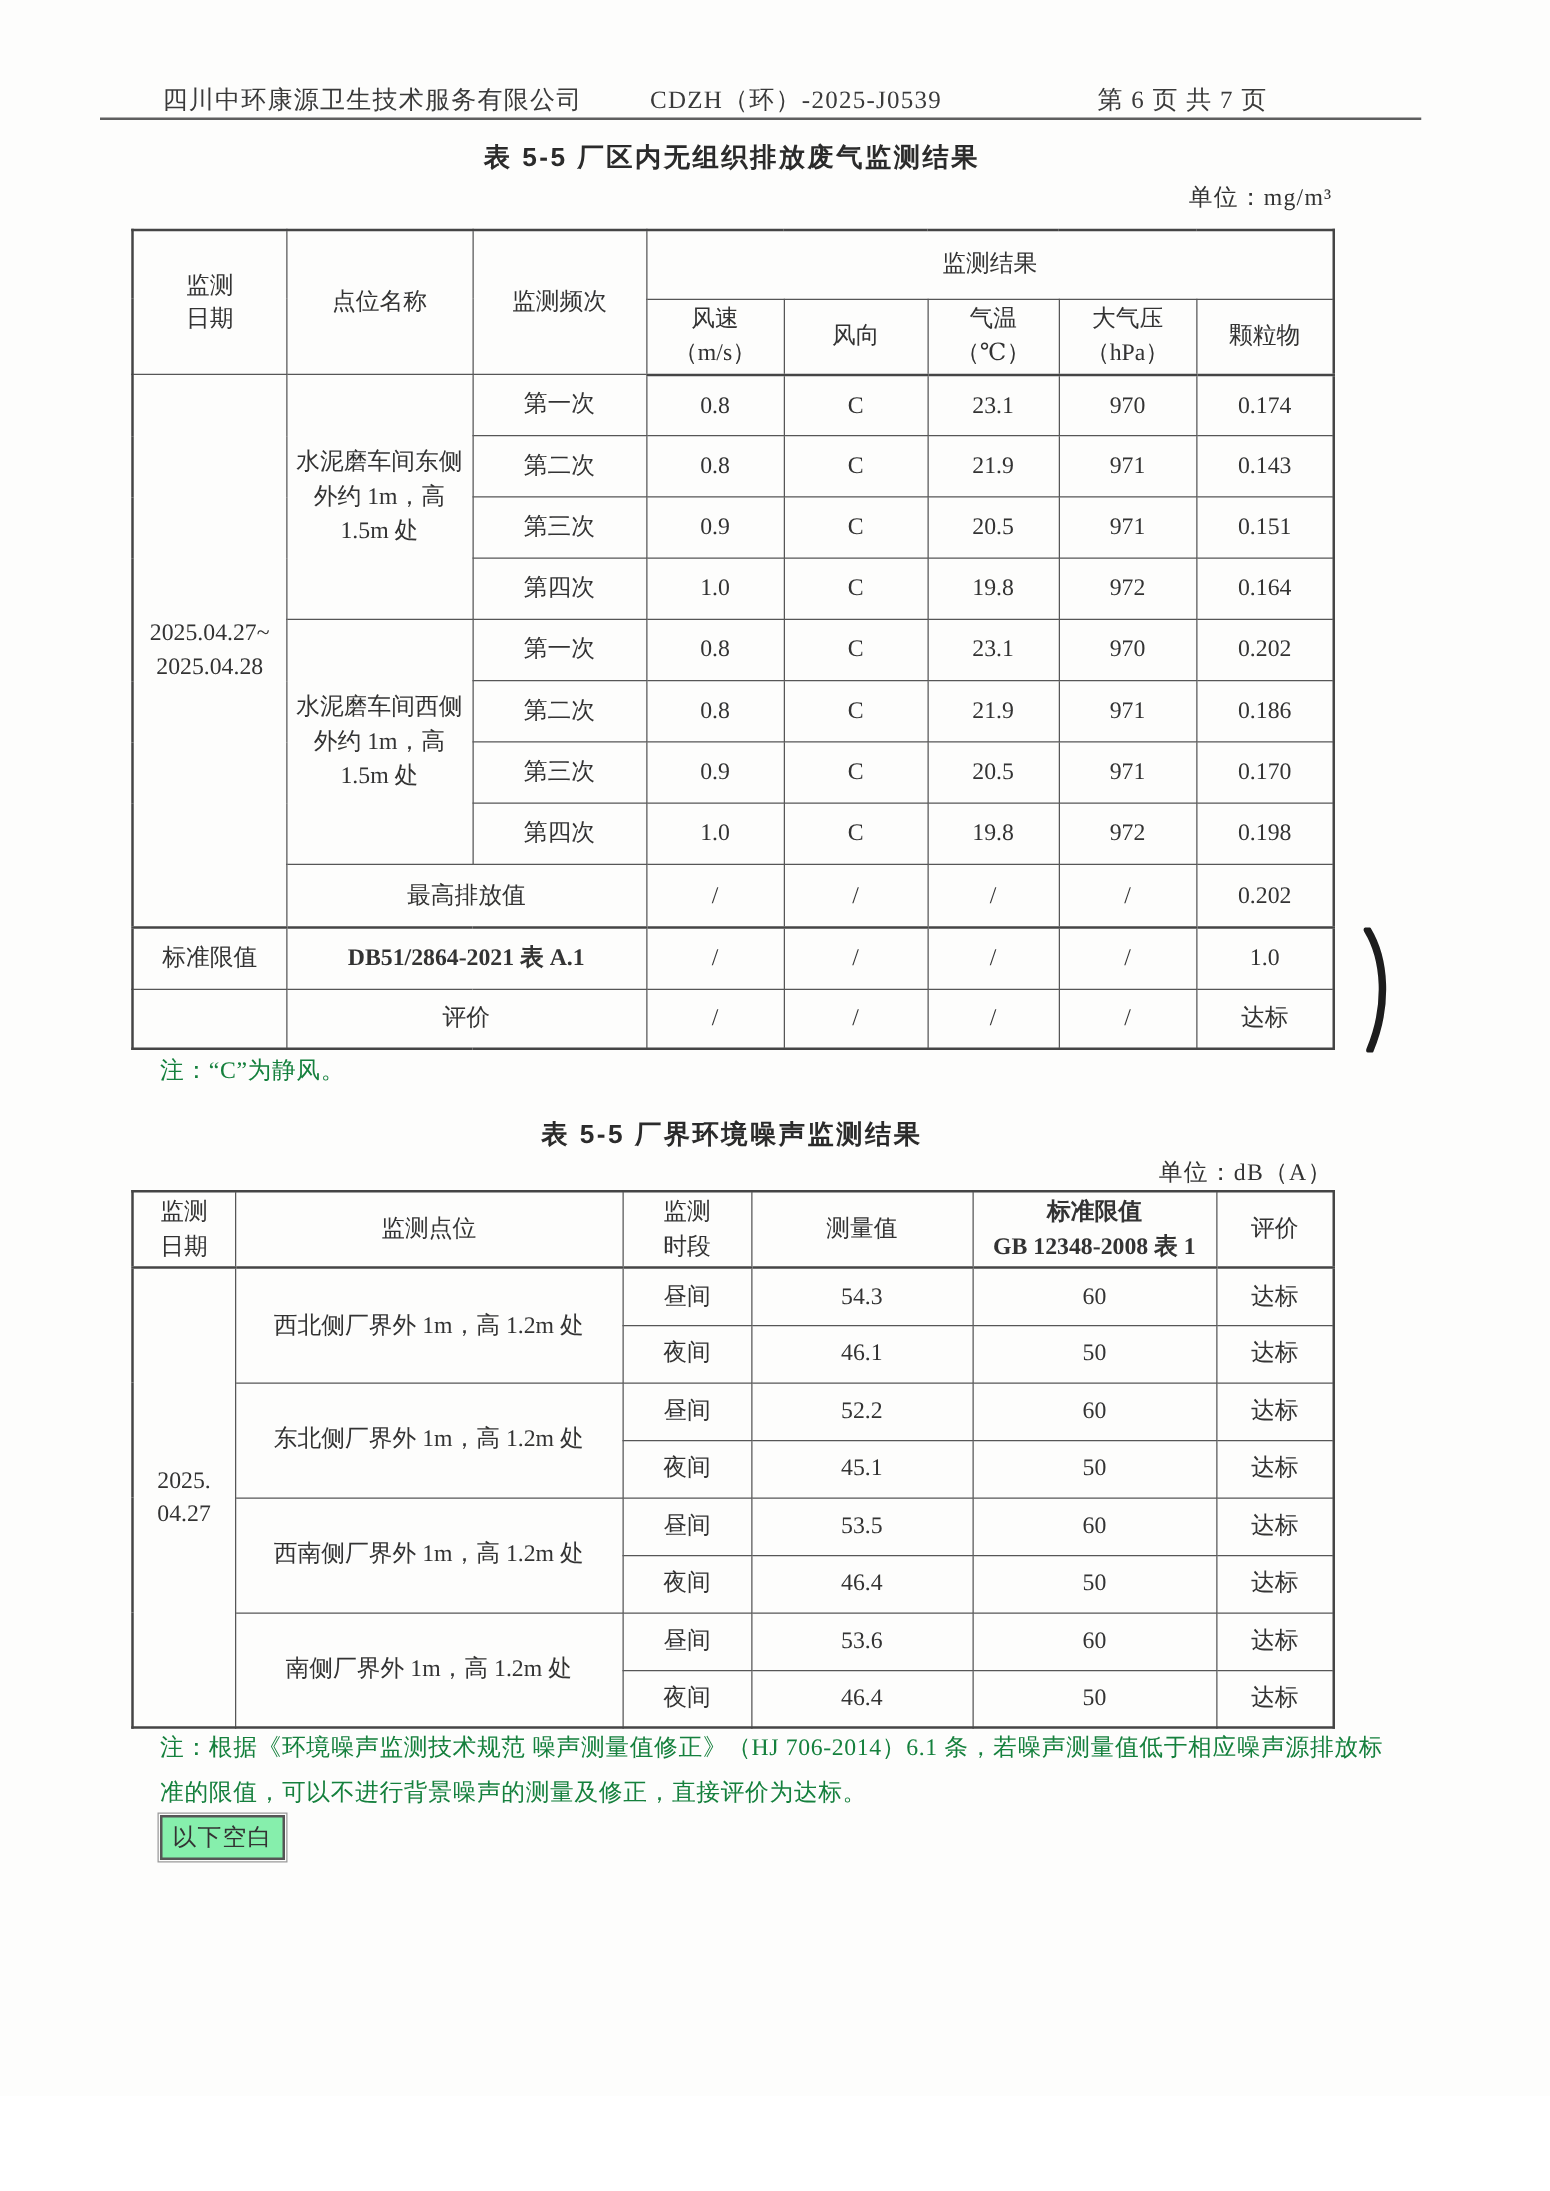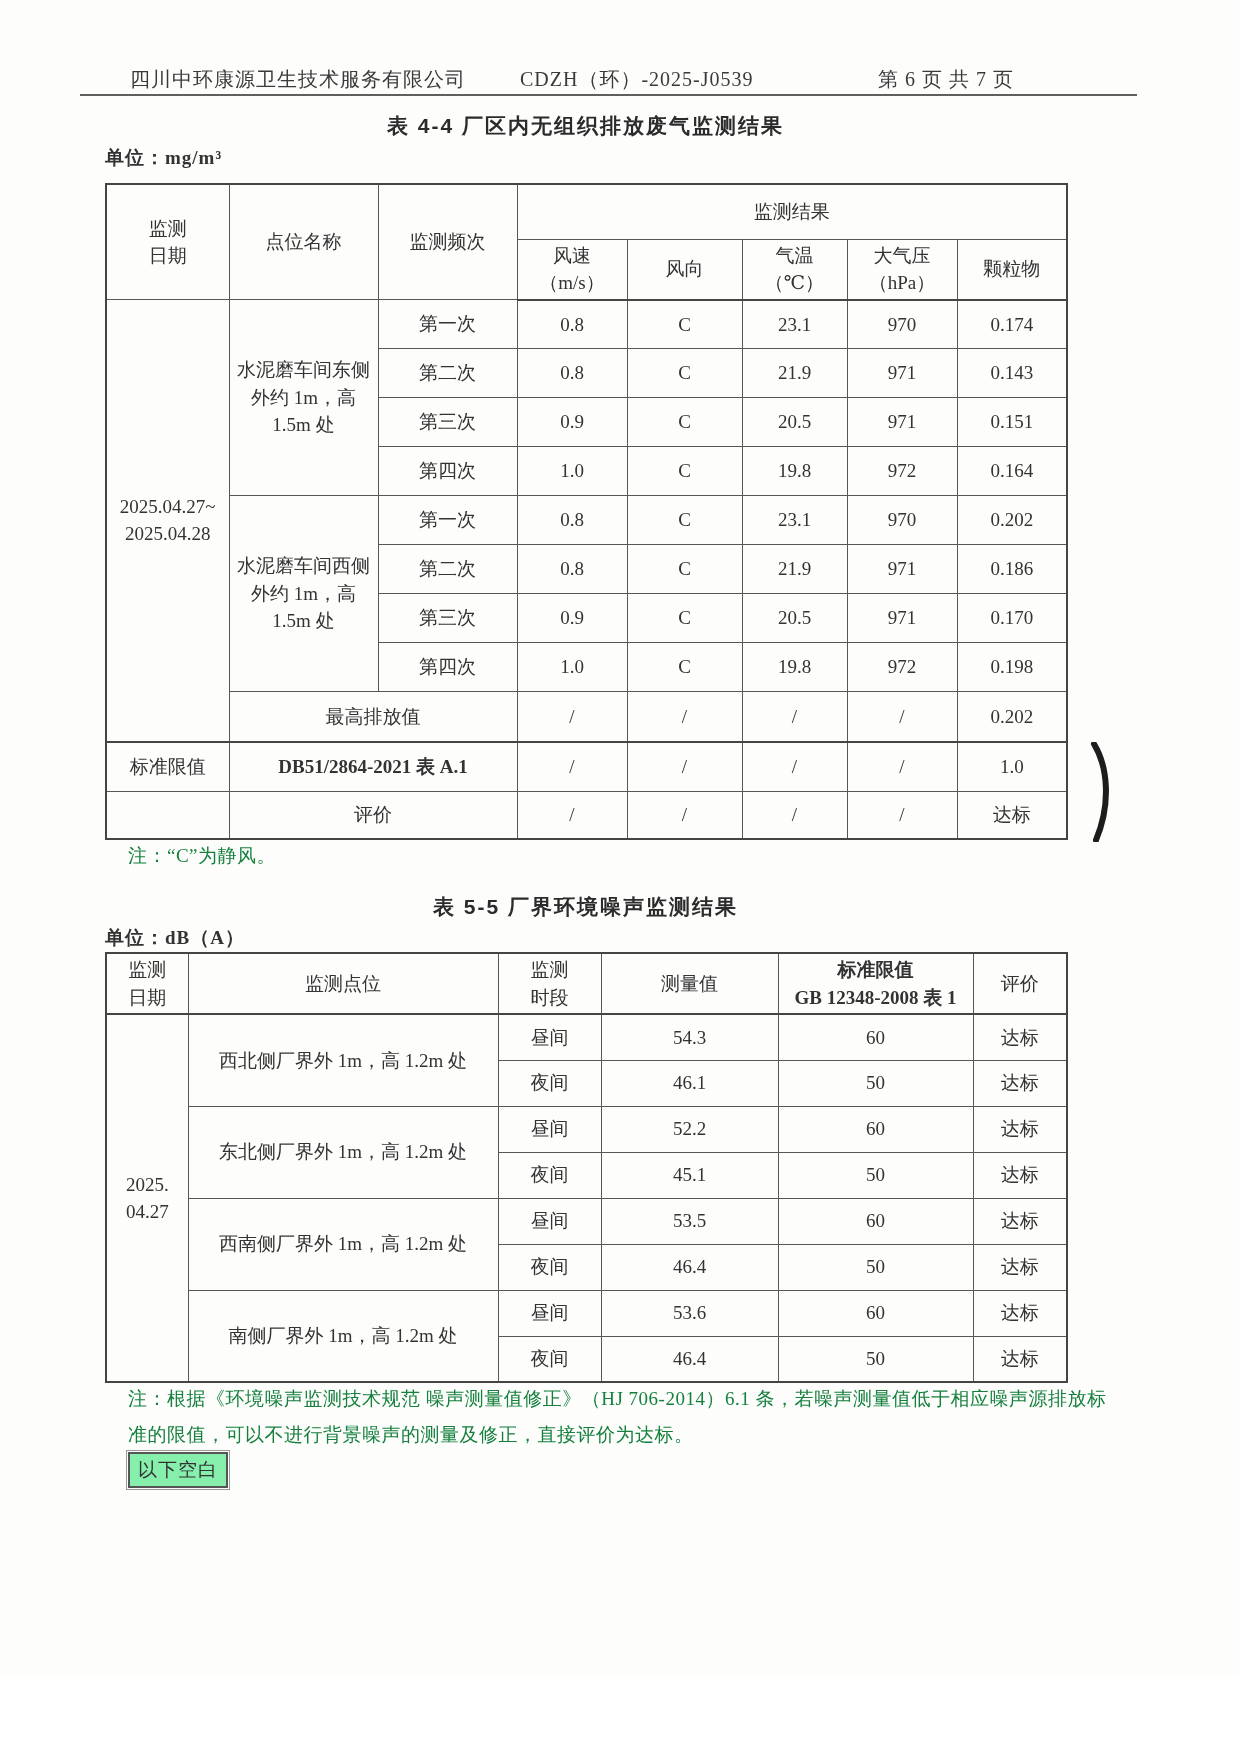--- a/index.html
+++ b/index.html
@@ -21,22 +21,22 @@
   .footer-rule{left:108px;top:1680px;width:1026px;height:2px;background:#8a8a8a;}
   
   .tbl-title{
     position:absolute;left:105px;width:961px;text-align:center;
     font-family:"Liberation Sans","DejaVu Sans",sans-serif;
     font-weight:700;font-size:21px;color:#2b2b2b;letter-spacing:2px;white-space:nowrap;
   }
   .t54-title{top:112px;}
   .t55-title{top:893px;}
   .unit{
-    position:absolute;left:105px;width:961px;
-    font-weight:700;font-size:19px;color:#333;letter-spacing:1px;
+    position:absolute;left:105px;width:961px;text-align:right;
+    font-weight:400;font-size:19px;color:#333;letter-spacing:1px;
   }
   .t54-unit{top:145px;}
   .t55-unit{top:925px;}
   
   .tbl{border-collapse:collapse;position:absolute;table-layout:fixed;border:2.4px solid #454545;}
   .tbl td{
     border:1.4px solid #565656;text-align:center;vertical-align:middle;
     font-size:19px;color:#333;padding:2px 7px;line-height:1.45;
   }
   .pre{white-space:pre-line;}
@@ -71,21 +71,21 @@
 </head>
 <body>
 
 <div class="page">
 
   <span class="hdr-text hdr-company">四川中环康源卫生技术服务有限公司</span>
   <span class="hdr-text hdr-doc">CDZH（环）-2025-J0539</span>
   <span class="hdr-text hdr-page">第 6 页 共 7 页</span>
   <div class="hline hdr-rule"></div>
 
-  <div class="tbl-title t54-title">表 4-4  厂区内无组织排放废气监测结果</div>
+  <div class="tbl-title t54-title">表 5-5  厂区内无组织排放废气监测结果</div>
   <div class="unit t54-unit">单位：mg/m³</div>
 
   <table class="tbl t54">
     <colgroup>
       <col style="width:123px">
         <col style="width:149px">
         <col style="width:139px">
       <col style="width:110px">
         <col style="width:115px">
         <col style="width:105px">

